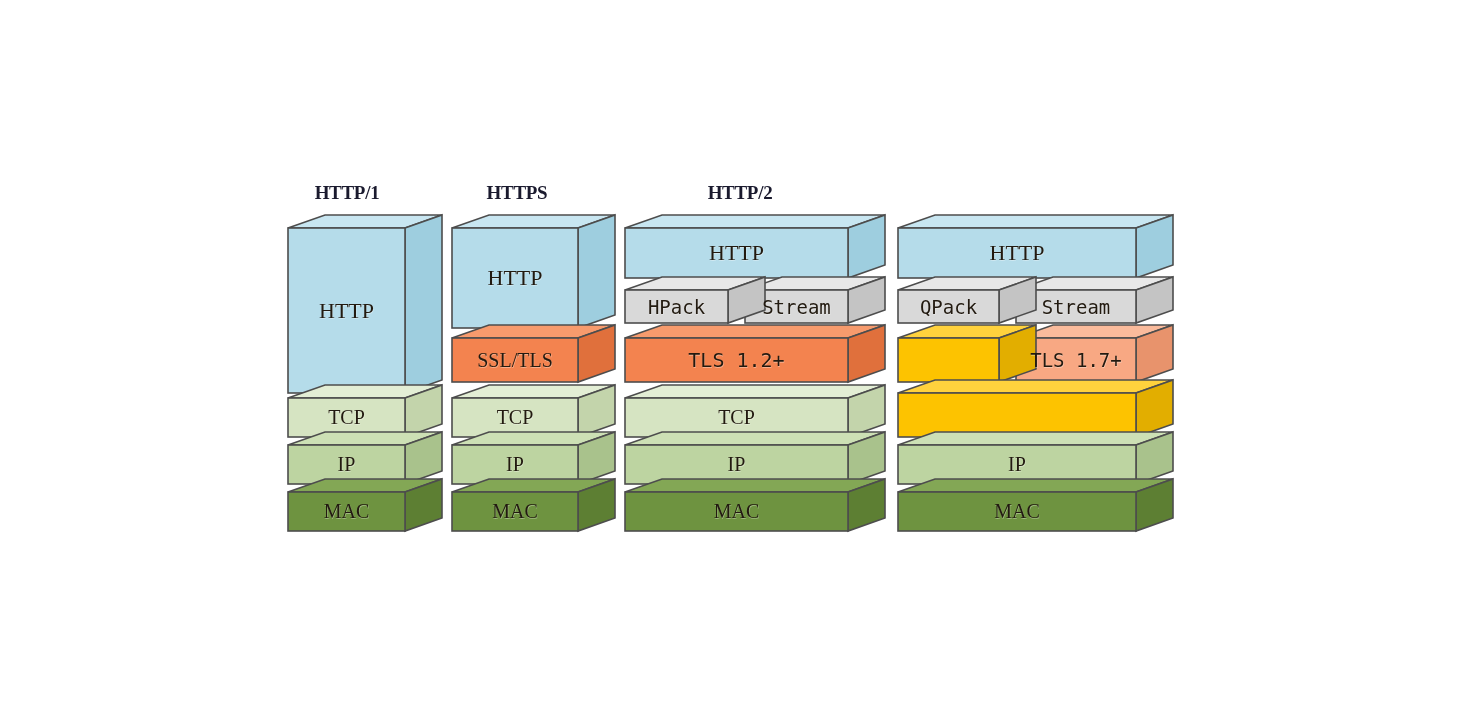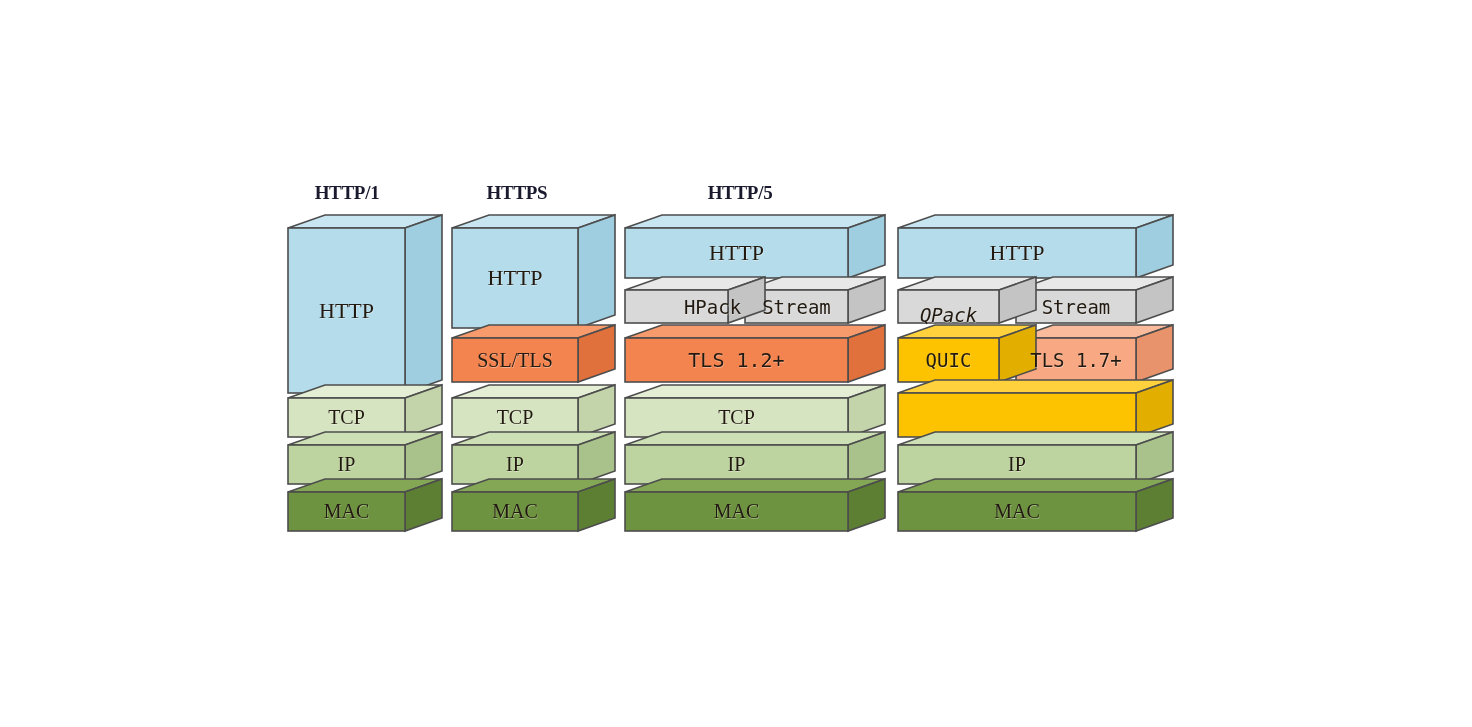--- a/index.html
+++ b/index.html
@@ -23,21 +23,21 @@
   .lbl-mono{font-family:"DejaVu Sans Mono",monospace;}
   svg{display:block;}
 </style>
 </head>
 <body>
 
 <div id="diagram">
 
   <div class="stack-title" style="left:288px;top:182px;width:118px;">HTTP/1</div>
   <div class="stack-title" style="left:452px;top:182px;width:130px;">HTTPS</div>
-  <div class="stack-title" style="left:625px;top:182px;width:230px;">HTTP/5</div>
+  <div class="stack-title" style="left:625px;top:182px;width:230px;">HTTP/2</div>
 
   <svg width="1472" height="727" style="position:absolute;left:0;top:0;" aria-hidden="true">
 
     <g>
 
       <g>
         <polygon points="288,228 325,215 442,215 405,228" fill="#c8e6f1" stroke="#4d4d4d" stroke-width="1.6"></polygon>
         <polygon points="405,228 442,215 442,380 405,393" fill="#9ecedf" stroke="#4d4d4d" stroke-width="1.6"></polygon>
         <rect x="288" y="228" width="117" height="165" fill="#b5dcea" stroke="#4d4d4d" stroke-width="1.6"></rect>
       </g>
@@ -196,28 +196,27 @@
   <div class="layer-label lbl-serif" style="left:288px;top:445px;width:117px;height:39px;font-size:20px;">IP</div>
   <div class="layer-label lbl-serif" style="left:288px;top:492px;width:117px;height:39px;font-size:20px;">MAC</div>
 
   <div class="layer-label lbl-serif" style="left:452px;top:228px;width:126px;height:100px;font-size:22px;">HTTP</div>
   <div class="layer-label lbl-serif" style="left:452px;top:338px;width:126px;height:44px;font-size:20px;">SSL/TLS</div>
   <div class="layer-label lbl-serif" style="left:452px;top:398px;width:126px;height:39px;font-size:20px;">TCP</div>
   <div class="layer-label lbl-serif" style="left:452px;top:445px;width:126px;height:39px;font-size:20px;">IP</div>
   <div class="layer-label lbl-serif" style="left:452px;top:492px;width:126px;height:39px;font-size:20px;">MAC</div>
 
   <div class="layer-label lbl-serif" style="left:625px;top:228px;width:223px;height:50px;font-size:22px;">HTTP</div>
-  <div class="layer-label lbl-mono" style="left:625px;top:290px;width:103px;height:33px;font-size:19px;margin-left:36px;">HPack</div>
+  <div class="layer-label lbl-mono" style="left:625px;top:290px;width:103px;height:33px;font-size:19px;">HPack</div>
   <div class="layer-label lbl-mono" style="left:745px;top:290px;width:103px;height:33px;font-size:19px;">Stream</div>
   <div class="layer-label lbl-mono" style="left:625px;top:338px;width:223px;height:44px;font-size:20px;">TLS 1.2+</div>
   <div class="layer-label lbl-serif" style="left:625px;top:398px;width:223px;height:39px;font-size:20px;">TCP</div>
   <div class="layer-label lbl-serif" style="left:625px;top:445px;width:223px;height:39px;font-size:20px;">IP</div>
   <div class="layer-label lbl-serif" style="left:625px;top:492px;width:223px;height:39px;font-size:20px;">MAC</div>
 
   <div class="layer-label lbl-serif" style="left:898px;top:228px;width:238px;height:50px;font-size:22px;">HTTP</div>
-  <div class="layer-label lbl-mono" style="left:898px;top:298px;width:101px;height:33px;font-size:19px;font-style:italic;">QPack</div>
+  <div class="layer-label lbl-mono" style="left:898px;top:290px;width:101px;height:33px;font-size:19px;">QPack</div>
   <div class="layer-label lbl-mono" style="left:1016px;top:290px;width:120px;height:33px;font-size:19px;">Stream</div>
-  <div class="layer-label lbl-mono" style="left:898px;top:338px;width:101px;height:44px;font-size:19px;">QUIC</div>
   <div class="layer-label lbl-mono" style="left:1016px;top:338px;width:120px;height:44px;font-size:19px;">TLS 1.7+</div>
   <div class="layer-label lbl-serif" style="left:898px;top:445px;width:238px;height:39px;font-size:20px;">IP</div>
   <div class="layer-label lbl-serif" style="left:898px;top:492px;width:238px;height:39px;font-size:20px;">MAC</div>
 
 </div>
 
 </body></html>

